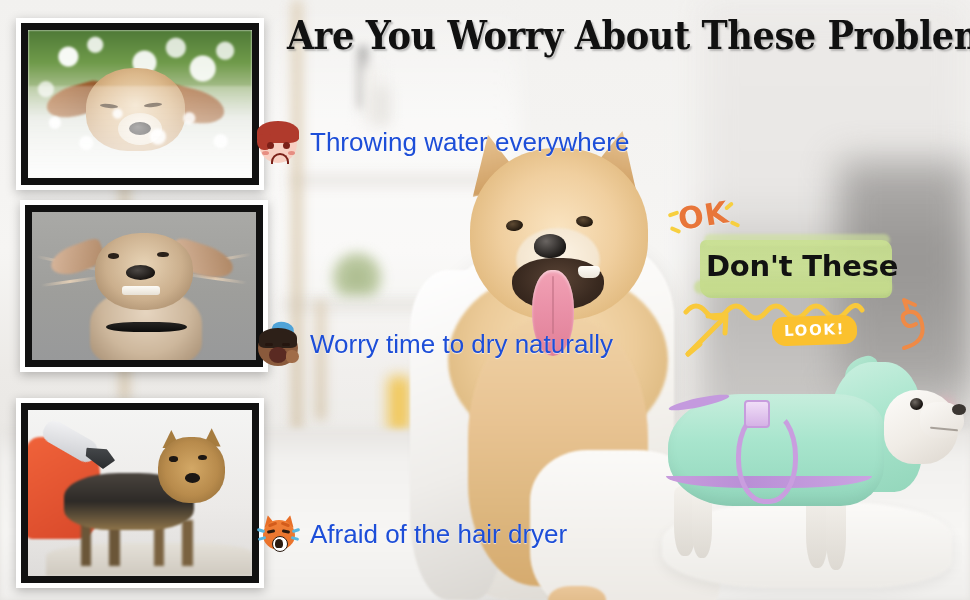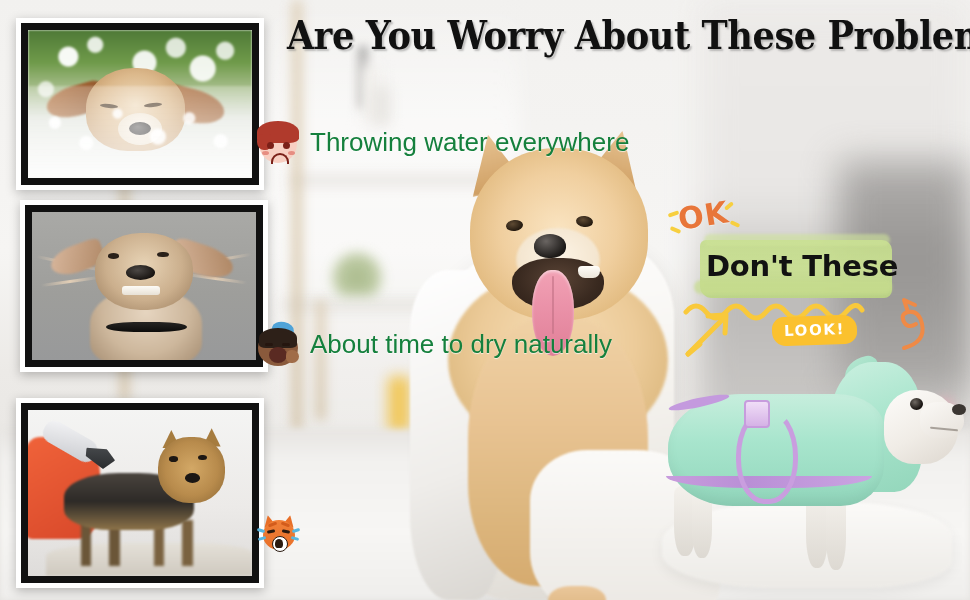--- a/index.html
+++ b/index.html
@@ -565,21 +565,21 @@
   .problem-row {
     position: absolute;
     display: flex;
     align-items: center;
     gap: 10px;
     white-space: nowrap;
   }
   .problem-row .label {
     font-family: "Liberation Sans", sans-serif;
     font-size: 26px;
-    color: #15803d;
+    color: #1d4ed8;
     text-shadow: 0 1px 1px rgba(255,255,255,.7);
   }
   .emoji { width: 44px; height: 44px; position: relative; flex: 0 0 44px; }
   .row-1 { left: 256px; top: 120px; }
   .row-2 { left: 256px; top: 322px; }
   .row-3 { left: 256px; top: 512px; }
 
   
   .e1-face {
     position: absolute; left: 3px; top: 5px; width: 38px; height: 38px;
@@ -838,34 +838,35 @@
   <div class="problem-row row-2">
     <span class="emoji">
       <span class="e2-cap"></span>
       <span class="e2-face"></span>
       <span class="e2-hair"></span>
       <span class="e2-eye-l"></span>
       <span class="e2-eye-r"></span>
       <span class="e2-mouth"></span>
       <span class="e2-hand"></span>
     </span>
-    <span class="label">About time to dry naturally</span>
+    <span class="label">Worry time to dry naturally</span>
   </div>
 
   <div class="problem-row row-3">
     <span class="emoji">
       <span class="e3-ear-l"></span>
       <span class="e3-ear-r"></span>
       <span class="e3-face"></span>
       <span class="e3-stripe e3-s1"></span>
       <span class="e3-stripe e3-s2"></span>
       <span class="e3-eye-l"></span>
       <span class="e3-eye-r"></span>
       <span class="e3-mouth"></span>
       <span class="e3-mouth-in"></span>
       <span class="e3-tear e3-t1"></span>
       <span class="e3-tear e3-t2"></span>
       <span class="e3-tear e3-t3"></span>
       <span class="e3-tear e3-t4"></span>
     </span>
+    <span class="label">Afraid of the hair dryer</span>
   </div>
 
 </div>
 
 </body></html>

